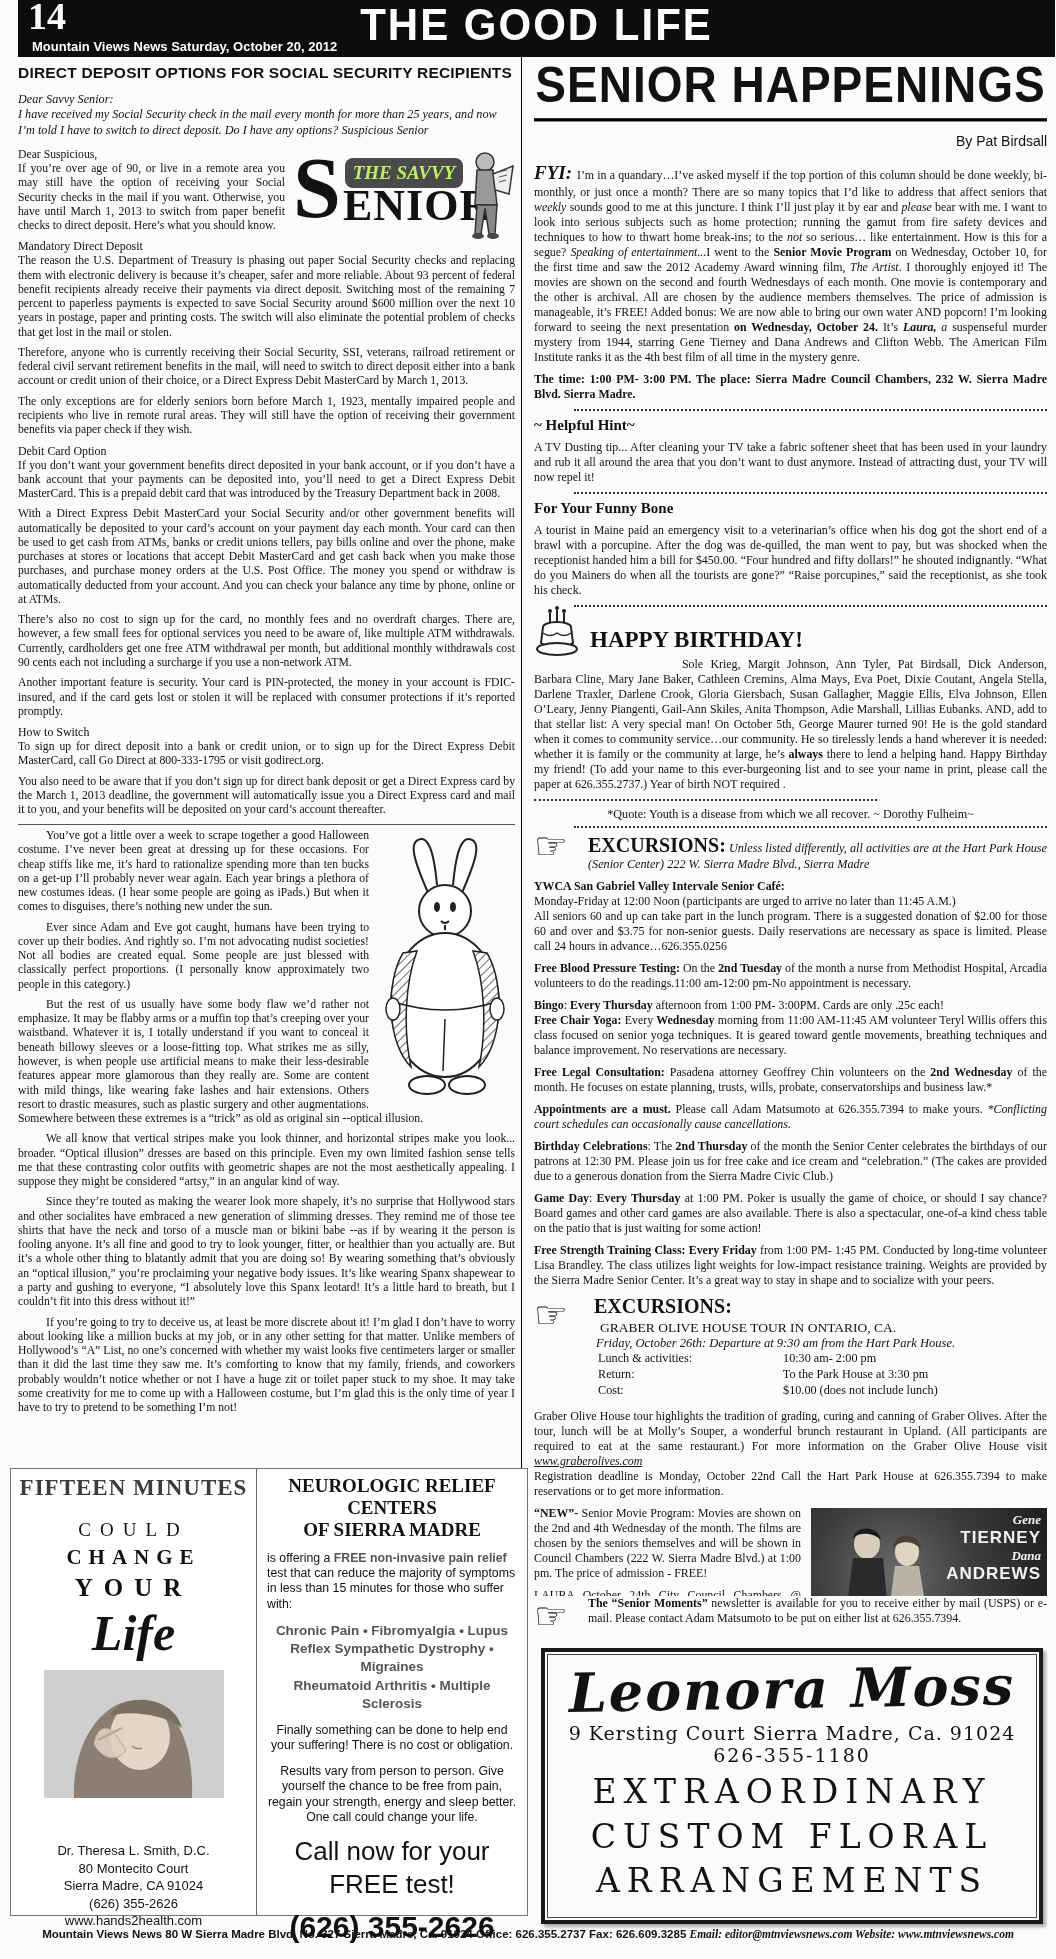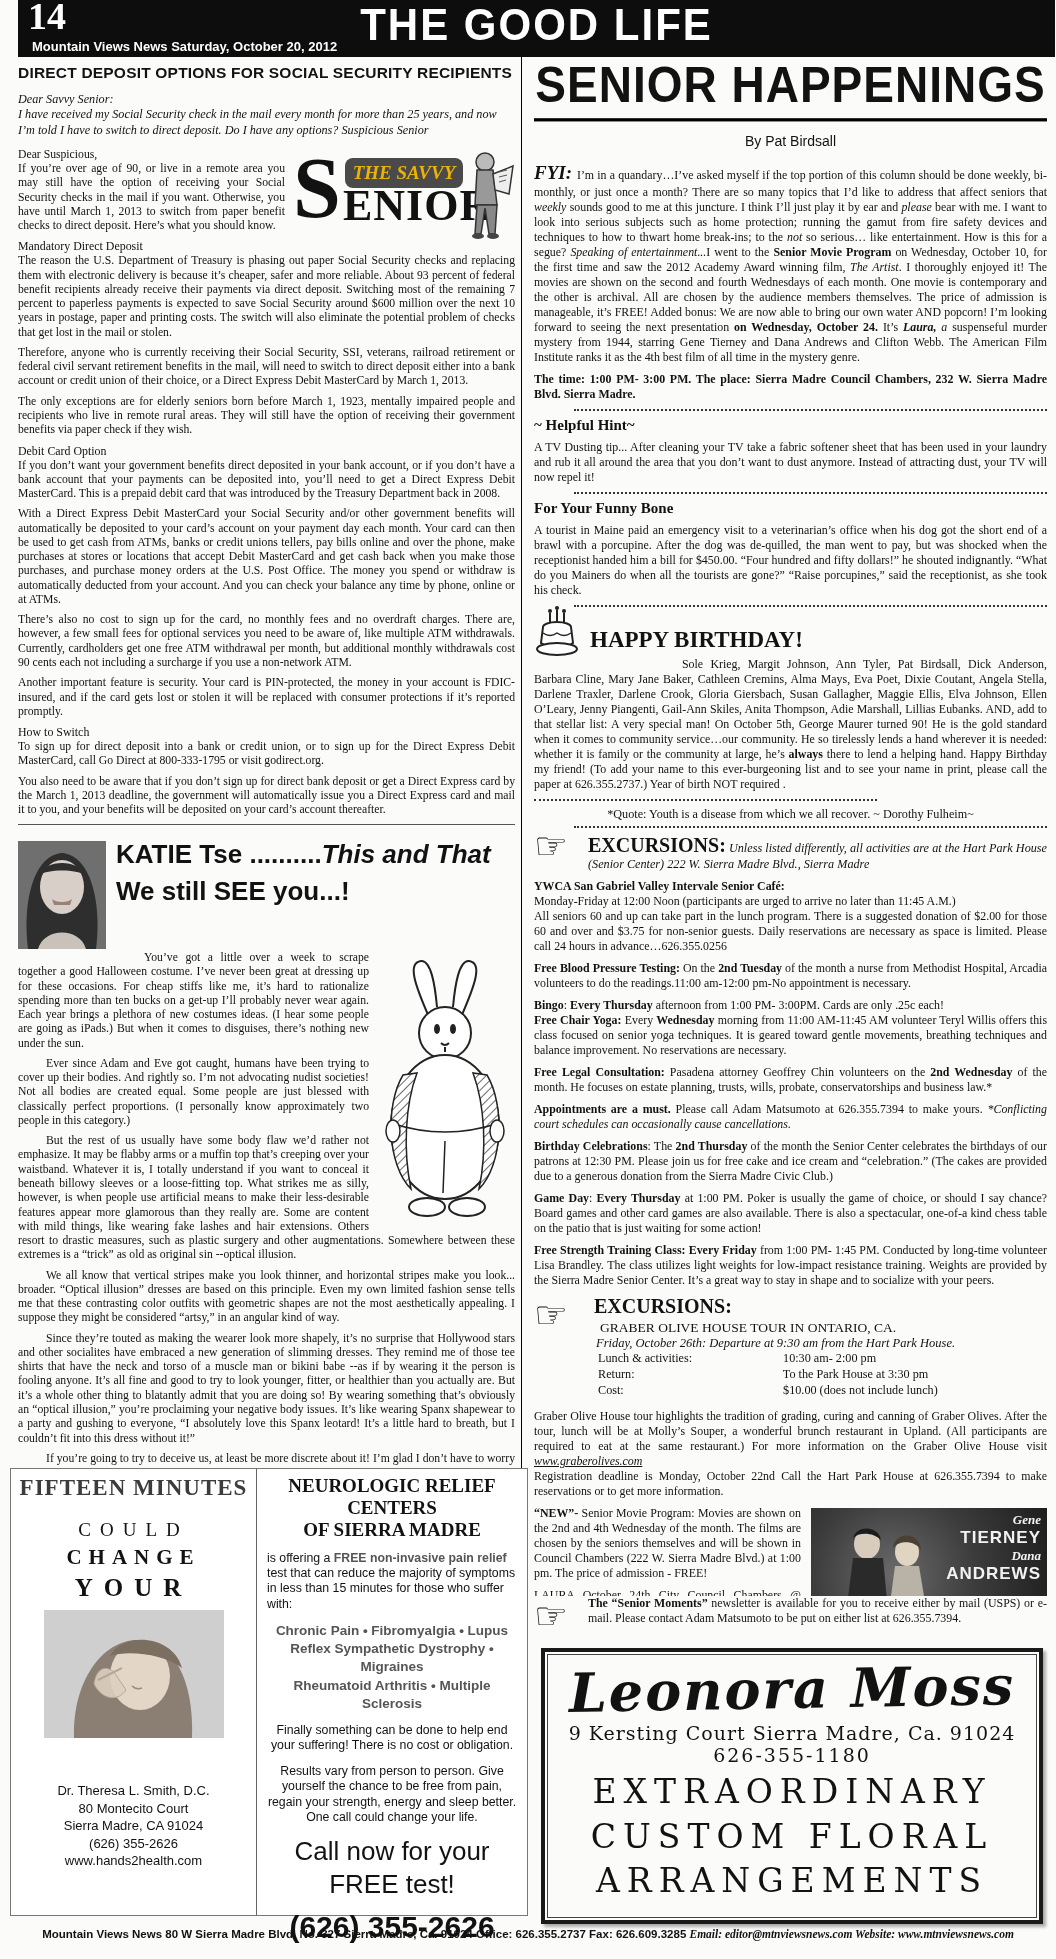--- a/index.html
+++ b/index.html
@@ -31,21 +31,21 @@
   .r-u{font-style:italic;text-decoration:underline;}
   .r-gb{font-weight:700;color:#555;}
   .r-lead{font-weight:700;font-style:italic;font-size:19px;}
   .r-em{font-style:italic;font-family:"Liberation Serif",serif;}
   
   .dd-headline{font:700 15.5px "Liberation Sans",sans-serif;margin:2px 0 10px 0;letter-spacing:.2px;}
   .intro{font-style:italic;font-size:12.2px;line-height:1.25;margin-bottom:10px;}
   .savvy-logo{float:right;width:222px;height:92px;position:relative;margin:2px 0 4px 8px;}
   .logo-s{position:absolute;left:0;top:-12px;font:700 86px "Liberation Serif",serif;}
   .logo-box{position:absolute;left:52px;top:8px;width:118px;height:30px;background:#4a4a4a;border-radius:8px;
-       color:#eab308;font:700 italic 19px "Liberation Serif",serif;text-align:center;line-height:30px;}
+       color:#bef264;font:700 italic 19px "Liberation Serif",serif;text-align:center;line-height:30px;}
   .logo-enior{position:absolute;left:50px;top:30px;font:700 44px "Liberation Serif",serif;letter-spacing:1px;}
   .reader-man{position:absolute;right:0;top:0;}
   
   .katie-head{min-height:112px;}
   .katie-photo{float:left;width:88px;height:108px;margin:2px 10px 4px 0;background:#888;position:relative;overflow:hidden;}
   .katie-title{font:700 26px "Liberation Sans",sans-serif;margin:10px 0 2px 0;}
   .katie-title .r-bi{font-style:italic;}
   .katie-sub{font:700 26px "Liberation Sans",sans-serif;margin:6px 0 8px 0;}
   .katie-ind{text-indent:28px;}
   .rabbit-fig{float:right;width:138px;height:268px;margin:4px 0 4px 8px;}
@@ -62,21 +62,21 @@
   .f15-photo{width:180px;height:128px;margin:8px auto 8px auto;background:linear-gradient(135deg,#cfcfcf,#efefef 55%,#b5b5b5);position:relative;overflow:hidden;}
   .f15-contact{font:400 13px "Liberation Sans",sans-serif;line-height:1.35;margin-top:44px;}
   .neuro-h{font:700 19px "Liberation Serif",serif;line-height:1.15;}
   .neuro-p{font-size:12.3px;line-height:1.25;margin:10px 0;}
   .neuro-cond{font:700 13.5px "Liberation Sans",sans-serif;color:#555;line-height:1.35;}
   .neuro-call{font:400 26px "Liberation Sans",sans-serif;line-height:1.25;margin-top:10px;}
   .neuro-phone{font:700 30px "Liberation Sans",sans-serif;margin-top:10px;}
   
   .sh-title{font:700 46px "Liberation Sans",sans-serif;text-align:center;letter-spacing:1px;
        transform:scaleY(1.08);margin:0;border-bottom:3px solid #000;padding-bottom:4px;}
-  .byline{text-align:center;font:400 14px "Liberation Sans",sans-serif;margin:14px 0 12px 0;}
+  .byline{text-align:right;font:400 14px "Liberation Sans",sans-serif;margin:14px 0 12px 0;}
   .rp{font-size:11.9px;line-height:1.26;text-align:justify;margin:0 0 7px 0;}
   .dotsep{border-top:2px dotted #333;height:0;margin:4px 0 6px 40px;}
   .dotsep.short{margin:4px 170px 6px 0;}
   .rh{font:700 15px "Liberation Serif",serif;margin:2px 0 6px 0;}
   .bday-row{margin-top:2px;}
   .cake{float:left;width:46px;height:52px;margin:0 10px 2px 0;}
   .bday-head{font:700 23px "Liberation Serif",serif;padding-top:14px;margin:0 0 4px 0;}
   .bday-p{text-indent:92px;}
   .quote-line{text-align:center;font-size:12.2px;margin:2px 0 4px 0;}
   .hand{float:left;font-family:"DejaVu Sans",sans-serif;font-size:38px;line-height:40px;width:46px;margin:0 6px 2px 0;}
@@ -147,34 +147,20 @@
   <p class="jp">With a Direct Express Debit MasterCard your Social Security and/or other government benefits will automatically be deposited to your card’s account on your payment day each month. Your card can then be used to get cash from ATMs, banks or credit unions tellers, pay bills online and over the phone, make purchases at stores or locations that accept Debit MasterCard and get cash back when you make those purchases, and purchase money orders at the U.S. Post Office. The money you spend or withdraw is automatically deducted from your account. And you can check your balance any time by phone, online or at ATMs.</p>
   <p class="jp">There’s also no cost to sign up for the card, no monthly fees and no overdraft charges. There are, however, a few small fees for optional services you need to be aware of, like multiple ATM withdrawals. Currently, cardholders get one free ATM withdrawal per month, but additional monthly withdrawals cost 90 cents each not including a surcharge if you use a non-network ATM.</p>
   <p class="jp">Another important feature is security. Your card is PIN-protected, the money in your account is FDIC-insured, and if the card gets lost or stolen it will be replaced with consumer protections if it’s reported promptly.</p>
   <p class="subhead">How to Switch</p>
   <p class="jp">To sign up for direct deposit into a bank or credit union, or to sign up for the Direct Express Debit MasterCard, call Go Direct at 800-333-1795 or visit godirect.org.</p>
   <p class="jp">You also need to be aware that if you don’t sign up for direct bank deposit or get a Direct Express card by the March 1, 2013 deadline, the government will automatically issue you a Direct Express card and mail it to you, and your benefits will be deposited on your card’s account thereafter.</p>
 
 </div>
 
 <div class="katie-block">
-  <div class="katie-head">
-    <div class="katie-photo">
-      <svg width="88" height="108" viewBox="0 0 88 108">
-        <rect width="88" height="108" fill="#6f6f6f"></rect>
-        <path d="M10 108 C4 60 16 14 44 12 C72 14 84 60 78 108 Z" fill="#2e2e2e"></path>
-        <ellipse cx="44" cy="46" rx="22" ry="27" fill="#d8d0c8"></ellipse>
-        <path d="M22 34 C26 18 62 18 66 34 C60 28 28 28 22 34 Z" fill="#2e2e2e"></path>
-        <path d="M34 58 C38 62 50 62 54 58 L52 64 L36 64 Z" fill="#9c7f76"></path>
-        <path d="M20 108 C26 86 62 86 68 108 Z" fill="#c9c2ba"></path>
-      </svg>
-    </div>
-    <div class="katie-title"><span class="r-b">KATIE</span><span class="r-b"> Tse </span><span class="r-b">..........</span><span class="r-bi">This and That</span></div>
-    <div class="katie-sub">We still SEE you...!</div>
-  </div>
 
   <div class="rabbit-fig">
     <svg width="138" height="268" viewBox="0 0 138 268">
       <defs>
         <pattern id="hatch" width="6" height="6" patternTransform="rotate(45)" patternUnits="userSpaceOnUse">
           <rect width="6" height="6" fill="#fff"></rect>
             <line x1="0" y1="0" x2="0" y2="6" stroke="#444" stroke-width="1.6"></line>
         </pattern>
       </defs>
       <path d="M52 62 C38 30 30 8 44 6 C54 5 58 30 60 52" fill="#fff" stroke="#222" stroke-width="2"></path>
@@ -202,20 +188,21 @@
   <p class="jp katie-ind">Since they’re touted as making the wearer look more shapely, it’s no surprise that Hollywood stars and other socialites have embraced a new generation of slimming dresses.  They remind me of those tee shirts that have the neck and torso of a muscle man or bikini babe --as if by wearing it the person is fooling anyone.  It’s all fine and good to try to look younger, fitter, or healthier than you actually are.  But it’s a whole other thing to blatantly admit that you are doing so!  By wearing something that’s obviously an “optical illusion,” you’re proclaiming your negative body issues.   It’s like wearing Spanx shapewear to a party and gushing to everyone, “I absolutely love this Spanx leotard!  It’s a little hard to breath, but I couldn’t fit into this dress without it!”</p>
   <p class="jp katie-ind">If you’re going to try to deceive us, at least be more discrete about it!  I’m glad I don’t have to worry about looking like a million bucks at my job, or in any other setting for that matter.  Unlike members of Hollywood’s “A” List, no one’s concerned with whether my waist looks five centimeters larger or smaller than it did the last time they saw me.  It’s comforting to know that my family, friends, and coworkers probably wouldn’t notice whether or not I have a huge zit or toilet paper stuck to my shoe. It may take some creativity for me to come up with a Halloween costume, but I’m glad this is the only time of year I have to try to pretend to be something I’m not!</p>
 </div>
 
 <div class="ads-block">
   <div class="ad-fifteen">
     <div class="f15-l1">FIFTEEN MINUTES</div>
     <div class="f15-l2">COULD</div>
     <div class="f15-l3">CHANGE</div>
     <div class="f15-l4">YOUR</div>
+    <div class="f15-life">Life</div>
     <div class="f15-photo">
       <svg width="180" height="128" viewBox="0 0 180 128">
         <rect width="180" height="128" fill="#cfcfcf"></rect>
         <path d="M30 128 C28 70 60 28 96 30 C130 32 150 70 148 128 Z" fill="#8a7f72"></path>
         <ellipse cx="96" cy="66" rx="30" ry="34" fill="#e3d6c6"></ellipse>
         <path d="M66 46 C80 20 130 26 138 58 C120 44 84 40 66 46 Z" fill="#7a6f60"></path>
         <path d="M70 62 C60 54 52 60 50 74 C58 90 74 92 82 80 Z" fill="#dcCFbf" stroke="#b5a896" stroke-width="1" fill-opacity="0.9"></path>
         <path d="M54 70 L78 58" stroke="#b5a896" stroke-width="2" fill="none"></path>
         <path d="M88 76 Q92 80 98 78" stroke="#9c8b76" stroke-width="1.5" fill="none"></path>
       </svg>

